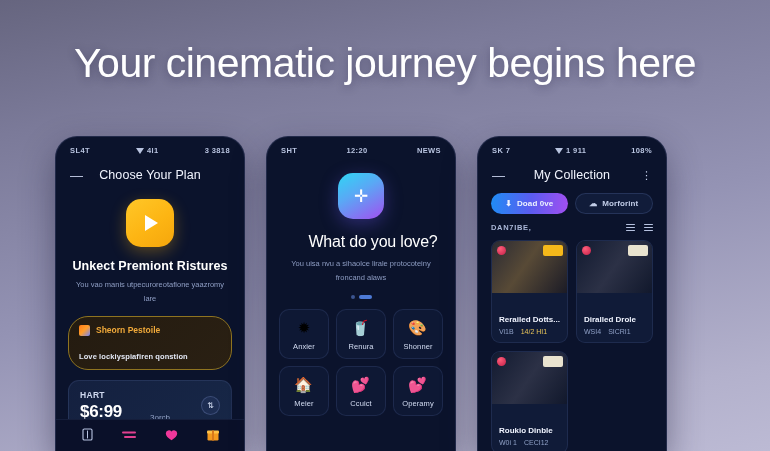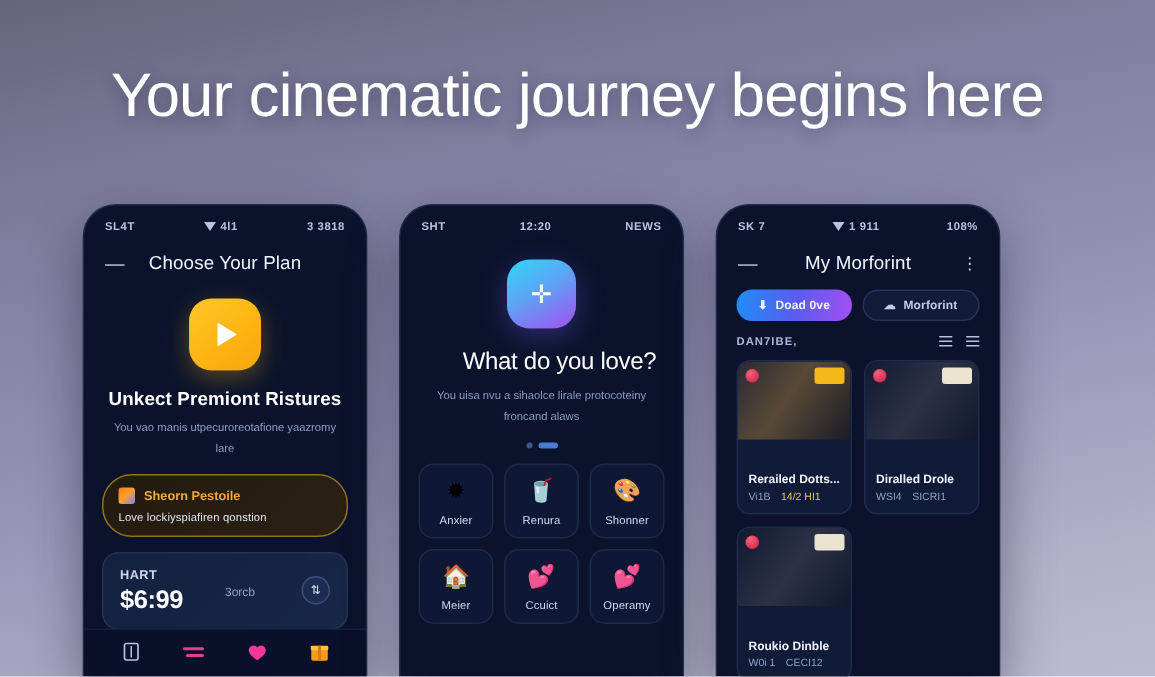--- a/index.html
+++ b/index.html
@@ -88,30 +88,30 @@
     background:linear-gradient(135deg,#241b10 0%,#2a2013 100%);
     border:1px solid #8f7420; border-radius:20px;
   }
   .promo-head{ display:flex; align-items:center; gap:6px; }
   .promo-sq{
     width:11px;height:11px;border-radius:2px;
     background:linear-gradient(135deg,#ff7a18 0%,#ff9e2c 48%,#6f86ff 100%);
     flex:none;
   }
   .promo-title{ color:#f0a93a; font-size:8.5px; font-weight:700; }
-  .promo-desc{ color:#e4e9f6; font-size:7.5px; margin-top:4px; letter-spacing:.1px; }
+  .promo-desc{ color:#e4e9f6; font-size:7.5px; margin-top:16px; letter-spacing:.1px;font-weight:bold; }
 
   .pricecard{
     margin:10px 12px 0; padding:9px 11px;
     background:linear-gradient(135deg,#14203f 0%,#172747 100%);
     border-radius:11px; border:1px solid rgba(110,130,190,.16);
     display:flex; align-items:center; justify-content:space-between;
   }
   .price-label{ color:#cfd8ef; font-size:8.5px; font-weight:600; letter-spacing:.3px; }
-  .price-row{ display:flex; align-items:flex-start; gap:6px; margin-top:2px; }
+  .price-row{ display:flex; align-items:flex-end; gap:6px; margin-top:2px; }
   .price-amt{ color:#ffffff; font-size:17px; font-weight:700; letter-spacing:-.3px; }
   .price-per{ color:#93a2c6; font-size:8px;margin-left:22px; }
   .stepper{
     width:19px;height:19px;border-radius:50%;
     background:#1d2d52; border:1px solid rgba(130,150,205,.3);
     display:flex;align-items:center;justify-content:center;
     color:#dbe4f8; font-size:8px; line-height:1;
   }
 
   .navbar{
@@ -338,21 +338,21 @@
       <span>SK 7</span>
       <span class="sb-mid">
         <span class="wifi"></span>
         <span>1 911</span>
       </span>
       <span>108%</span>
     </div>
 
     <div class="appbar">
       <span class="back">—</span>
-      <span class="title">My Morforint</span>
+      <span class="title">My Collection</span>
       <span class="dots">⋮</span>
     </div>
 
     <div class="tabs">
       <div class="tab active">
         <span class="tab-ico">⬇</span>
         <span>Doad 0ve</span>
       </div>
       <div class="tab idle">
         <span class="tab-ico">☁</span>

